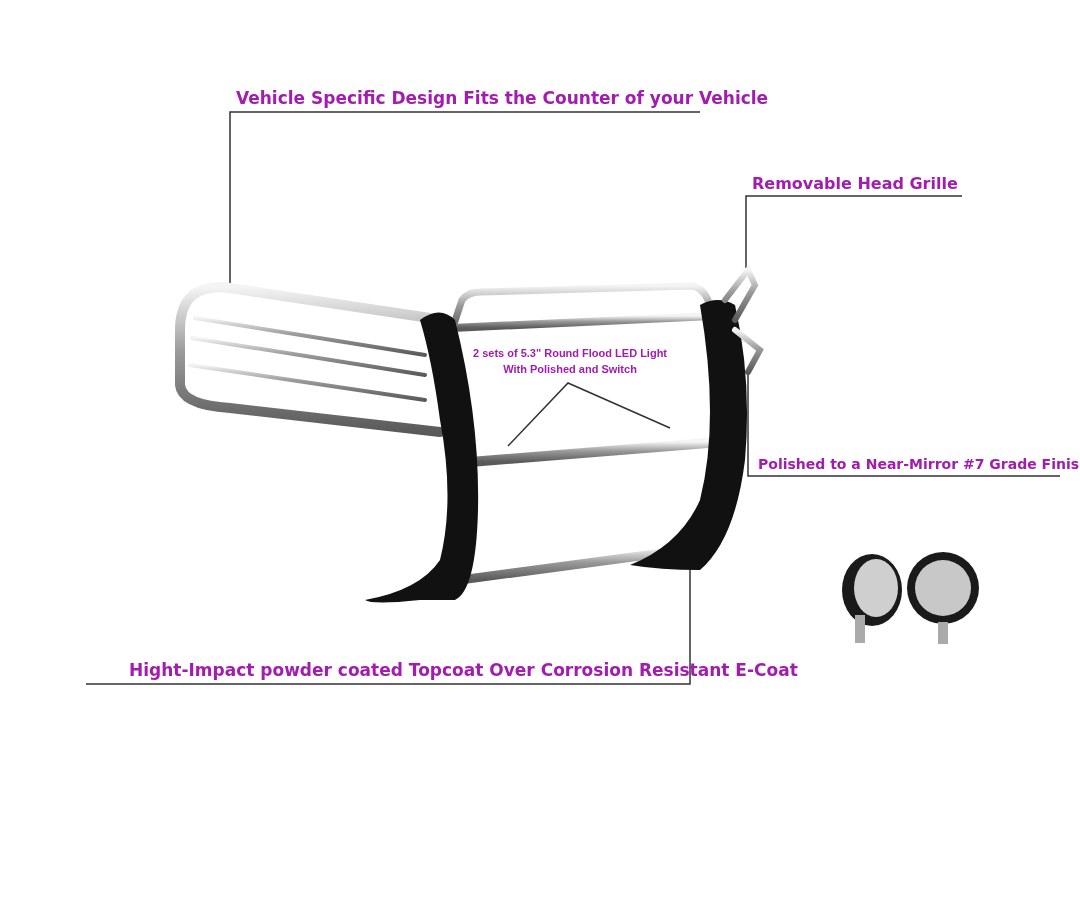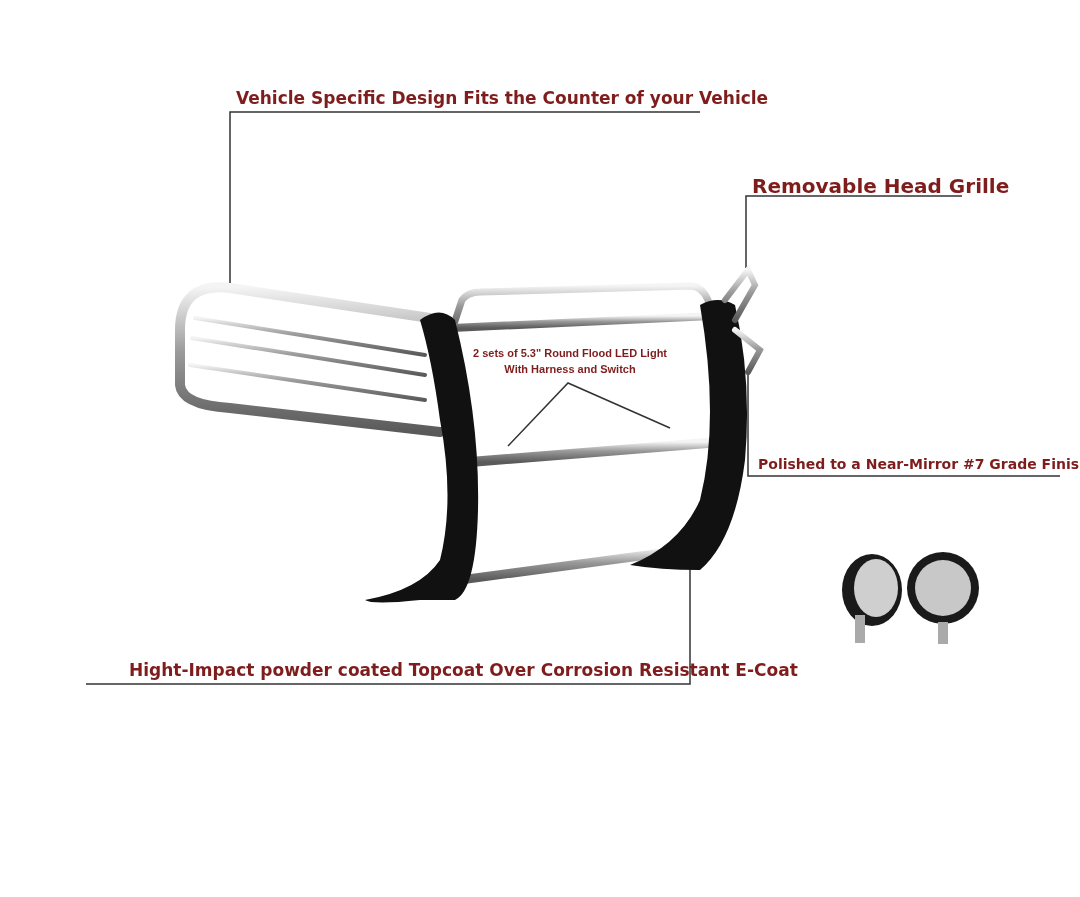--- a/index.html
+++ b/index.html
@@ -1,19 +1,19 @@
 <!DOCTYPE html>
 <html><head>
 <meta charset="utf-8">
 <style>
   html, body { margin: 0; padding: 0; background: #ffffff; }
   body { width: 1080px; height: 897px; position: relative; overflow: hidden; font-family: "DejaVu Sans", sans-serif; }
-  .label { position: absolute; font-weight: bold; color: #7f1d1d; white-space: nowrap; }
+  .label { position: absolute; font-weight: bold; color: #a21caf; white-space: nowrap; }
   .lbl-top { left: 236px; top: 88px; font-size: 17px; }
-  .lbl-grille { left: 752px; top: 174px; font-size: 20px; }
+  .lbl-grille { left: 752px; top: 174px; font-size: 16px; }
   .lbl-polish { left: 758px; top: 456px; font-size: 14px; }
   .lbl-coat { left: 93px; top: 660px; font-size: 17px; margin-left: 36px; }
   .lbl-led { left: 470px; top: 345px; font-size: 11px; text-align: center; font-family: "Liberation Sans", sans-serif; line-height: 16px; width: 200px; }
   svg.art { position: absolute; left: 0; top: 0; }
 </style>
 </head>
 <body>
 
 <svg class="art" width="1080" height="897">
   <defs>
@@ -66,16 +66,16 @@
     <circle cx="943" cy="588" r="36" fill="#1a1a1a"></circle>
     <circle cx="943" cy="588" r="28" fill="#c8c8c8"></circle>
     <rect x="938" y="622" width="10" height="22" fill="#aaa"></rect>
   </g>
 </svg>
 
 <div class="label lbl-top">Vehicle Specific Design Fits the Counter of your Vehicle</div>
 <div class="label lbl-grille">Removable Head Grille</div>
 <div class="label lbl-led">
   <div>2 sets of 5.3" Round Flood LED Light</div>
-  <div>With Harness and Switch</div>
+  <div>With Polished and Switch</div>
 </div>
 <div class="label lbl-polish">Polished to a Near-Mirror #7 Grade Finish</div>
 <div class="label lbl-coat">Hight-Impact powder coated Topcoat Over Corrosion Resistant E-Coat</div>
 
 </body></html>

